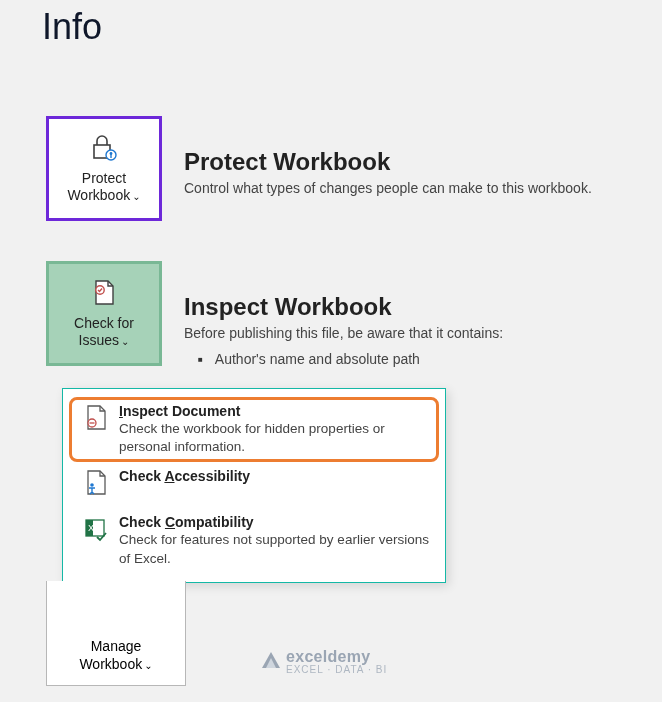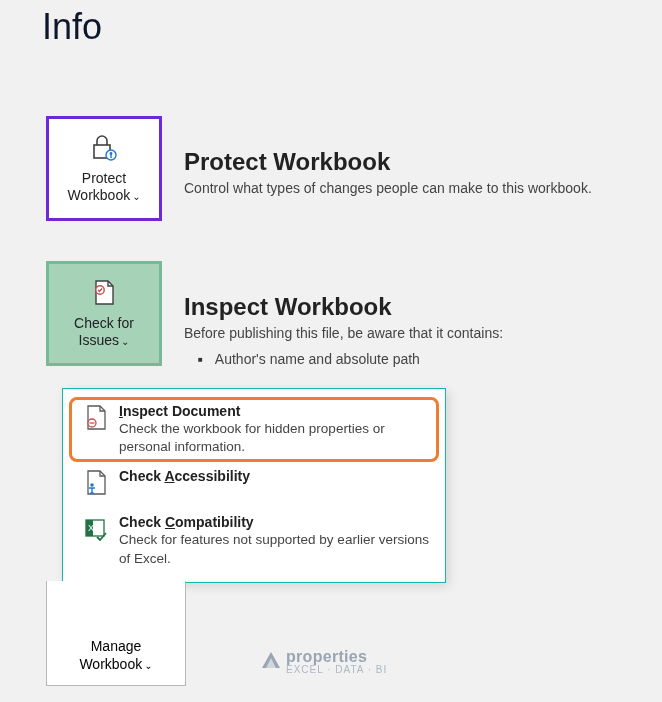--- a/index.html
+++ b/index.html
@@ -239,16 +239,16 @@
 </div>
 
 <div class="watermark">
   <span class="wm-icon">
     <svg width="22" height="22" viewBox="0 0 22 22">
       <polygon points="11,3 20,19 2,19" fill="#9aa5b3"></polygon>
       <polygon points="11,9 16,19 6,19" fill="#cfd6de"></polygon>
     </svg>
   </span>
   <div>
-    <div class="wm-text">properties</div>
+    <div class="wm-text">exceldemy</div>
     <div class="wm-sub">EXCEL · DATA · BI</div>
   </div>
 </div>
 
 </body></html>

